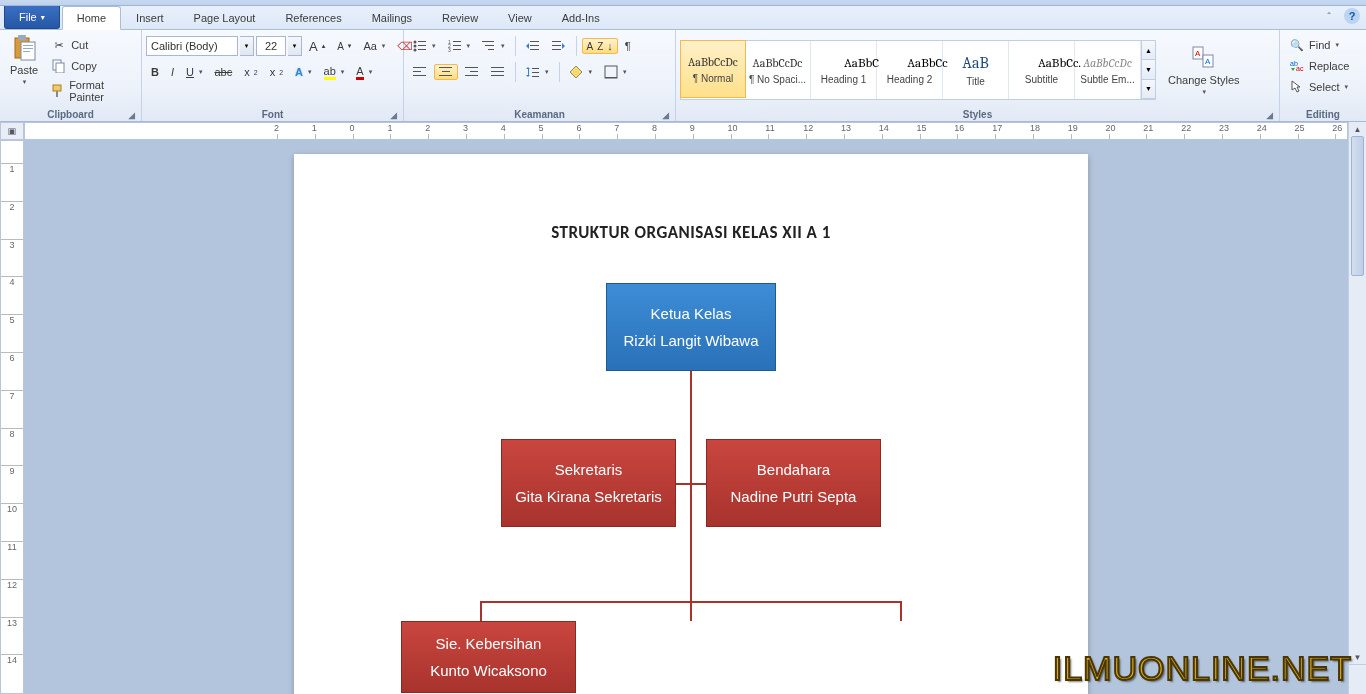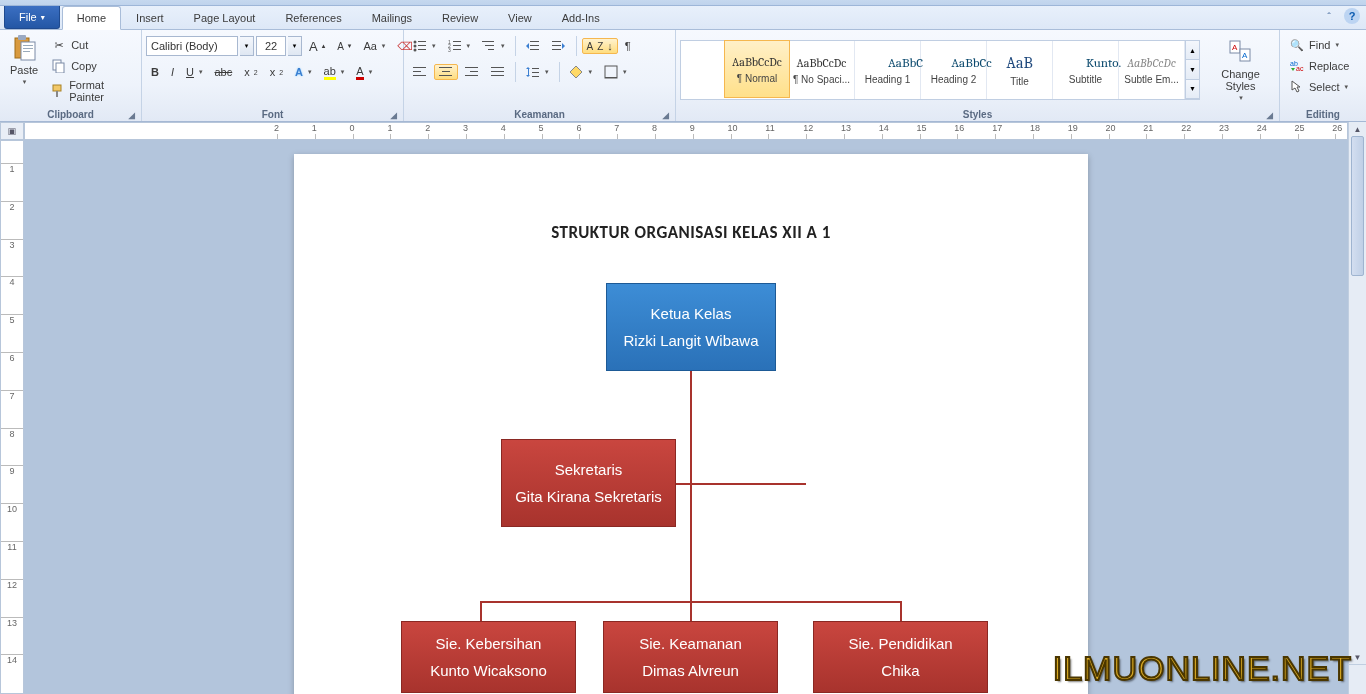--- a/index.html
+++ b/index.html
@@ -31,25 +31,25 @@
 .mini-btn:hover, .mini-btn.active { border-color: #f5b74f; background: linear-gradient(to bottom, #fff2ce, #ffdd7f); }
 .mini-icon { width: 16px; height: 16px; display: flex; align-items: center; justify-content: center; font-size: 11px; }
 .dd { font-size: 7px; color: #555; margin-left: 1px; }
 
 .font-combo { height: 20px; border: 1px solid #a8b8d0; background: #fff; display: flex; align-items: center; padding: 0 4px; font-size: 11px; color: #333; cursor: text; }
 .font-combo.name { width: 92px; }
 .font-combo.size { width: 30px; justify-content: center; }
 .combo-arrow { width: 14px; height: 20px; border: 1px solid #a8b8d0; border-left: none; background: linear-gradient(to bottom, #f4f7fc, #dfe7f2); display: flex; align-items: center; justify-content: center; font-size: 7px; cursor: pointer; }
 
 
-.styles-gallery { display: flex; border: 1px solid #c0cee2; background: #fff; padding-left: 44px; }
+.styles-gallery { display: flex; border: 1px solid #c0cee2; background: #fff; }
 .style-item { width: 66px; height: 58px; border-right: 1px solid #e2e8f2; display: flex; flex-direction: column; align-items: center; justify-content: center; cursor: pointer; }
 .style-item.active { border: 1px solid #f5b74f; background: linear-gradient(to bottom, #fff0c8, #ffe08a); margin: -1px; position: relative; z-index: 1; }
 .style-preview { font-family: Cambria, serif; font-size: 12px; color: #333; }
-.style-preview.heading { color: #0c4a6e; font-size: 13px; margin-left: 36px; }
+.style-preview.heading { color: #000000; font-size: 13px; margin-left: 36px; }
 .style-preview.title { color: #1f497d; font-size: 16px; }
 .style-preview.subtle { color: #8a8a8a; font-style: italic; }
 .style-name { font-size: 10px; color: #444; margin-top: 4px; }
 .gallery-scroll { width: 14px; display: flex; flex-direction: column; border-left: 1px solid #c0cee2; }
 .gallery-scroll div { flex: 1; display: flex; align-items: center; justify-content: center; font-size: 7px; cursor: pointer; border-bottom: 1px solid #c0cee2; background: linear-gradient(to bottom,#f4f7fc,#e5ecf6); }
 
 
 .workspace { position: absolute; top: 122px; left: 0; right: 0; bottom: 0; background: #b3c5dc; display: flex; }
 .ruler-corner { position: absolute; left: 0; top: 0; width: 24px; height: 18px; background: #e9eef6; border: 1px solid #b7c6da; display:flex; align-items:center; justify-content:center; font-size:9px; color:#556; }
 .h-ruler { position: absolute; left: 24px; right: 18px; top: 0; height: 18px; background: #fff; border: 1px solid #b7c6da; overflow: hidden; }
@@ -347,21 +347,21 @@
           </div>
           <div class="style-item">
             <div class="style-preview heading">AaBbCc</div>
             <div class="style-name">Heading 2</div>
           </div>
           <div class="style-item">
             <div class="style-preview title">AaB</div>
             <div class="style-name">Title</div>
           </div>
           <div class="style-item">
-            <div class="style-preview heading">Kunto.</div>
+            <div class="style-preview heading">AaBbCc.</div>
             <div class="style-name">Subtitle</div>
           </div>
           <div class="style-item">
             <div class="style-preview subtle">AaBbCcDc</div>
             <div class="style-name">Subtle Em...</div>
           </div>
           <div class="gallery-scroll">
             <div>▲</div>
             <div>▼</div>
             <div>▼</div>
@@ -541,32 +541,28 @@
 
         <div class="node blue" style="left:235px;top:0;width:170px;height:88px">
           <div class="role">Ketua Kelas</div>
           <div class="person">Rizki Langit Wibawa</div>
         </div>
 
         <div class="node red" style="left:130px;top:156px;width:175px;height:88px">
           <div class="role">Sekretaris</div>
           <div class="person">Gita Kirana Sekretaris</div>
         </div>
+        <div class="node red" style="left:335px;top:156px;width:175px;height:88px">
+          <div class="role">Bendahara</div>
+          <div class="person">Nadine Putri Septa</div>
+        </div>
 
         <div class="node red" style="left:30px;top:338px;width:175px;height:72px">
           <div class="role">Sie. Kebersihan</div>
           <div class="person">Kunto Wicaksono</div>
-        </div>
-        <div class="node red" style="left:232px;top:338px;width:175px;height:72px">
-          <div class="role">Sie. Keamanan</div>
-          <div class="person">Dimas Alvreun</div>
-        </div>
-        <div class="node red" style="left:442px;top:338px;width:175px;height:72px">
-          <div class="role">Sie. Pendidikan</div>
-          <div class="person">Chika</div>
         </div>
       </div>
     </div>
   </div>
 
   <div class="vscroll">
     <div class="arr up">▲</div>
     <div class="thumb"></div>
     <div class="arr down">▼</div>
     <div class="nav"></div>

